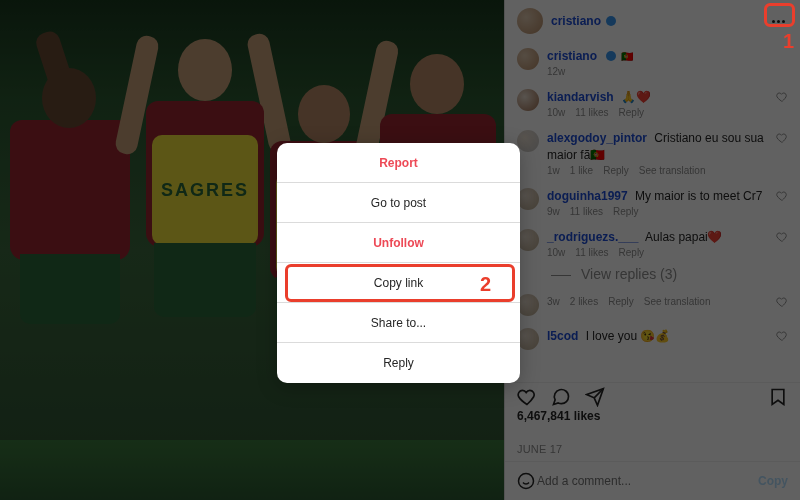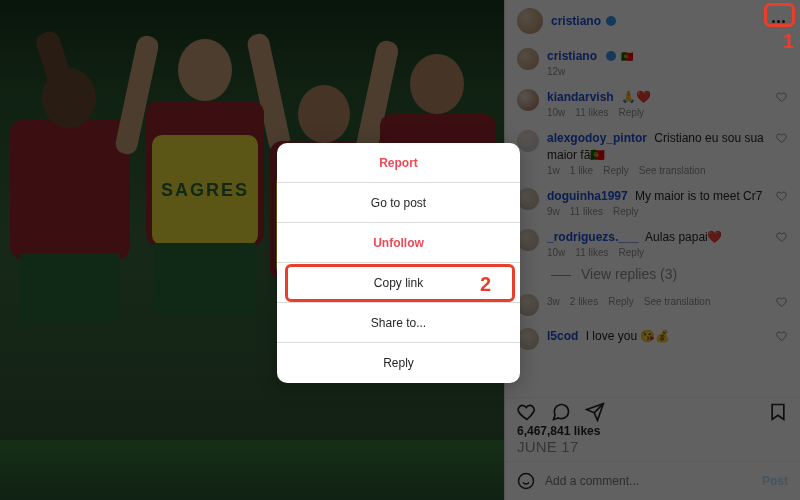--- a/index.html
+++ b/index.html
@@ -35,22 +35,22 @@
   .c-meta { margin-top: 2px; color: #8e8e8e; font-size: 10px; display: flex; gap: 10px; }
   .c-meta span { cursor: pointer; }
   .heart-btn { position: absolute; right: 0; top: 8px; cursor: pointer; }
   .heart-svg { width: 12px; height: 12px; stroke: #8e8e8e; fill: none; }
   .view-replies { font-size: 14px; color: #8e8e8e; margin-left: 34px; padding: 2px 0 6px; cursor: pointer; }
   .view-replies::before { content: ""; display: inline-block; width: 20px; border-top: 1px solid #8e8e8e; vertical-align: middle; margin-right: 10px; }
   .actions-bar { border-top: 1px solid #efefef; padding: 4px 12px 2px; display: flex; align-items: center; justify-content: space-between; }
   .actions-left { display: flex; gap: 14px; }
   .act-icon { width: 20px; height: 20px; stroke: #262626; fill: none; cursor: pointer; }
   .likes-row { padding: 0 12px; font-weight: 600; font-size: 12px; }
-  .date-row { padding: 0 12px 6px; font-size: 15px; color: #8e8e8e; text-transform: uppercase; letter-spacing: .2px; }
-  .add-comment { border-top: 1px solid #efefef; padding: 10px 12px; display: flex; align-items: center; gap: 10px; }
+  .date-row { padding: 0 12px 6px; font-size: 11px; color: #8e8e8e; text-transform: uppercase; letter-spacing: .2px; margin-top: 20px; }
+  .add-comment { border-top: 1px solid #efefef; padding: 10px 12px; display: flex; align-items: center; gap: 2px; }
   .add-comment input { border: none; outline: none; flex: 1; font-size: 12px; background: transparent; }
   .post-btn { color: #b2defc; font-weight: 600; font-size: 12px; cursor: pointer; }
   .flag { font-size: 10px; margin-left: 2px; }
 
   
   .dimmer { position: absolute; inset: 0; background: rgba(0,0,0,0.62); }
 
   
   .options-sheet { position: absolute; left: 277px; top: 143px; width: 243px; background: #fff; border-radius: 10px; overflow: hidden; box-shadow: 0 4px 20px rgba(0,0,0,.25); }
   .option { height: 40px; display: flex; align-items: center; justify-content: center; font-size: 12px; border-bottom: 1px solid #dbdbdb; cursor: pointer; position: relative; color: #262626; }
@@ -239,21 +239,21 @@
     </div>
     <div class="likes-row">6,467,841 likes</div>
     <div class="date-row">June 17</div>
     <div class="add-comment">
       <svg class="act-icon" style="width:18px;height:18px;" viewBox="0 0 24 24" stroke-width="2">
           <circle cx="12" cy="12" r="10"></circle>
           <path d="M8 14s1.5 2 4 2 4-2 4-2"></path>
           <path d="M9 9h.01M15 9h.01"></path>
         </svg>
       <input placeholder="Add a comment..." style="">
-      <span class="post-btn">Post</span>
+      <span class="post-btn">Copy</span>
     </div>
   </div>
 
   <div class="dimmer"></div>
 
   <div class="options-sheet" id="options-sheet">
       <div class="option danger">Report</div>
       <div class="option">Go to post</div>
       <div class="option danger">Unfollow</div>
       <div class="option">Copy link</div>

